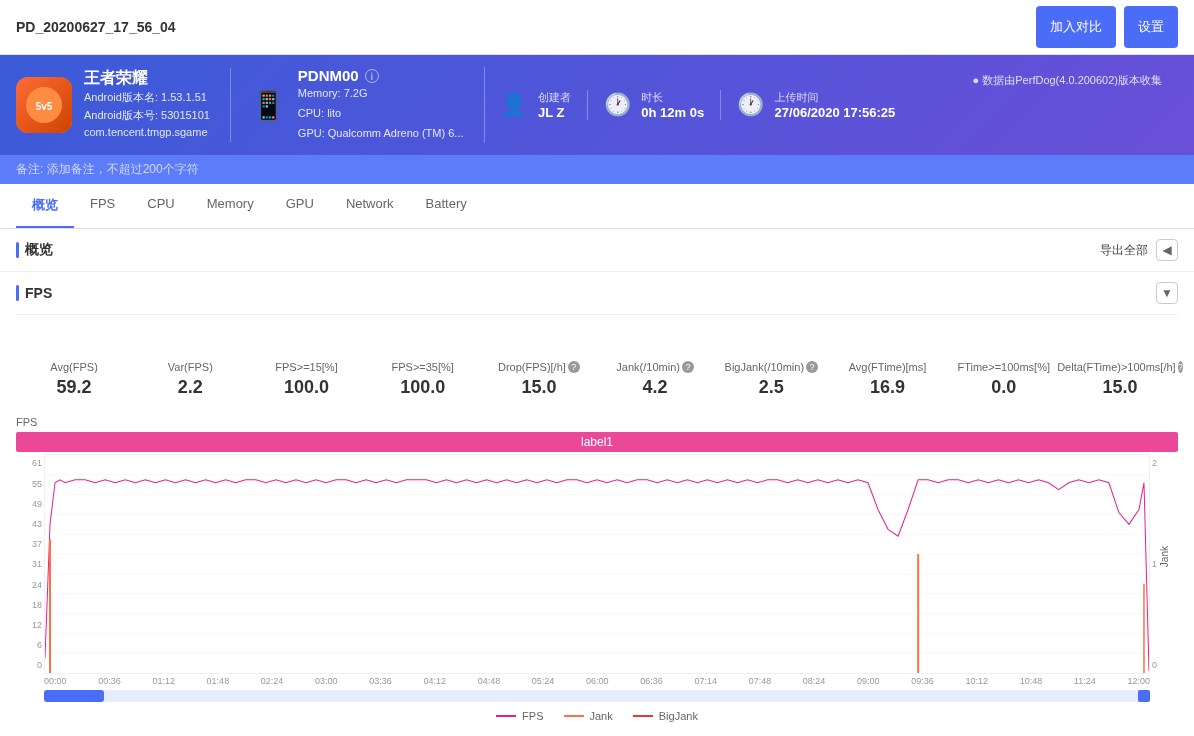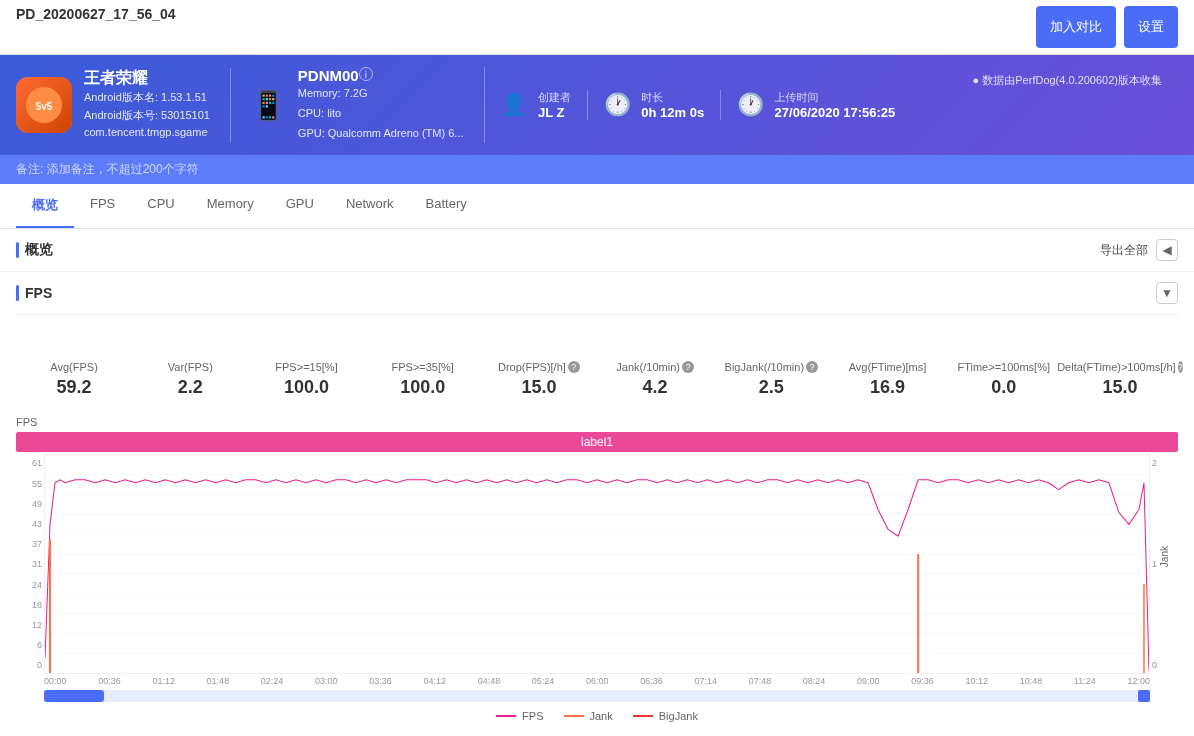--- a/index.html
+++ b/index.html
@@ -1,20 +1,20 @@
 <!DOCTYPE html>
 <html><head>
   <meta charset="utf-8">
   <style>
     * { box-sizing: border-box; margin: 0; padding: 0; }
     body { font-family: 'Microsoft YaHei', Arial, sans-serif; background: #f0f2f5; font-size: 13px; color: #333; }
 
     
     .topbar {
-      display: flex; justify-content: space-between;
+      display: flex; align-items: center; justify-content: space-between;
       padding: 6px 16px; background: #fff; border-bottom: 1px solid #e0e0e0;
     }
     .topbar-title { font-size: 14px; font-weight: bold; color: #333; }
     .topbar-actions { display: flex; gap: 8px; }
     .btn-compare {
       padding: 12px 14px; background: #4a6cf7; color: #fff; border: none; border-radius: 4px; cursor: pointer; font-size: 13px;
     }
     .btn-settings {
       padding: 4px 14px; background: #4a6cf7; color: #fff; border: none; border-radius: 4px; cursor: pointer; font-size: 13px;
     }
@@ -127,21 +127,21 @@
         <div class="device-sub">Android版本名: 1.53.1.51</div>
         <div class="device-sub">Android版本号: 53015101</div>
         <div class="device-sub">com.tencent.tmgp.sgame</div>
       </div>
     </div>
 
     <div class="perf-info">
       <div class="perf-info-inner">
         <span class="perf-device-icon">📱</span>
         <div>
-          <div style="display:flex;align-items:flex-start;gap:0">
+          <div style="display:flex;align-items:center;gap:6px">
             <span class="perf-model">PDNM00</span>
             <span style="width:14px;height:14px;border-radius:50%;border:1px solid rgba(255,255,255,0.7);display:inline-flex;align-items:center;justify-content:center;font-size:10px;opacity:0.8;">ℹ</span>
           </div>
           <div class="perf-specs">Memory: 7.2G</div>
           <div class="perf-specs">CPU: lito</div>
           <div class="perf-specs">GPU: Qualcomm Adreno (TM) 6...</div>
         </div>
       </div>
     </div>
 

